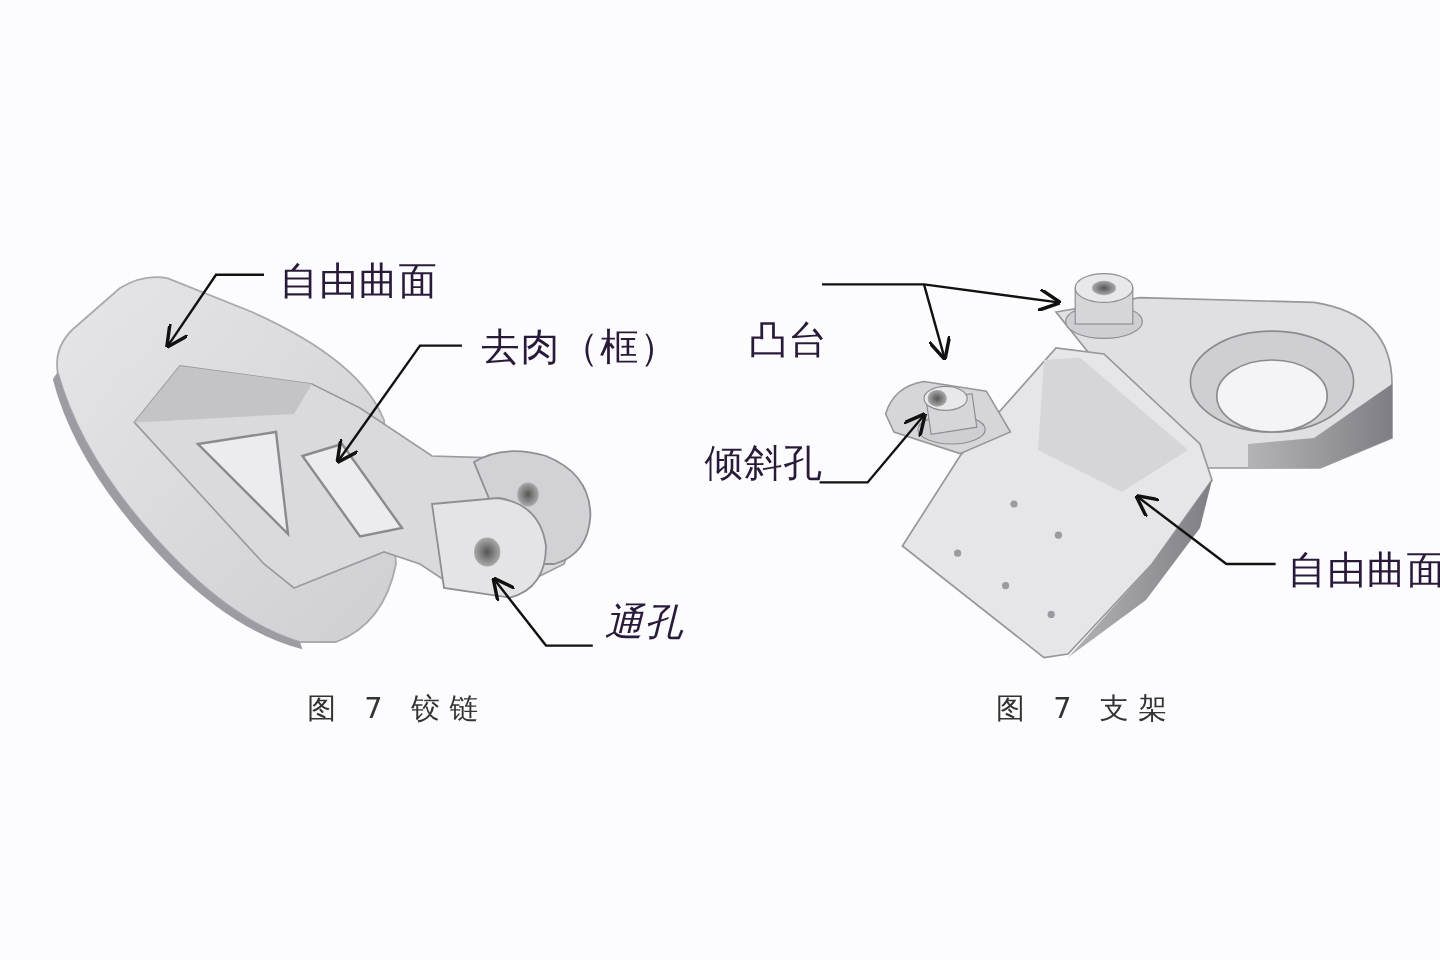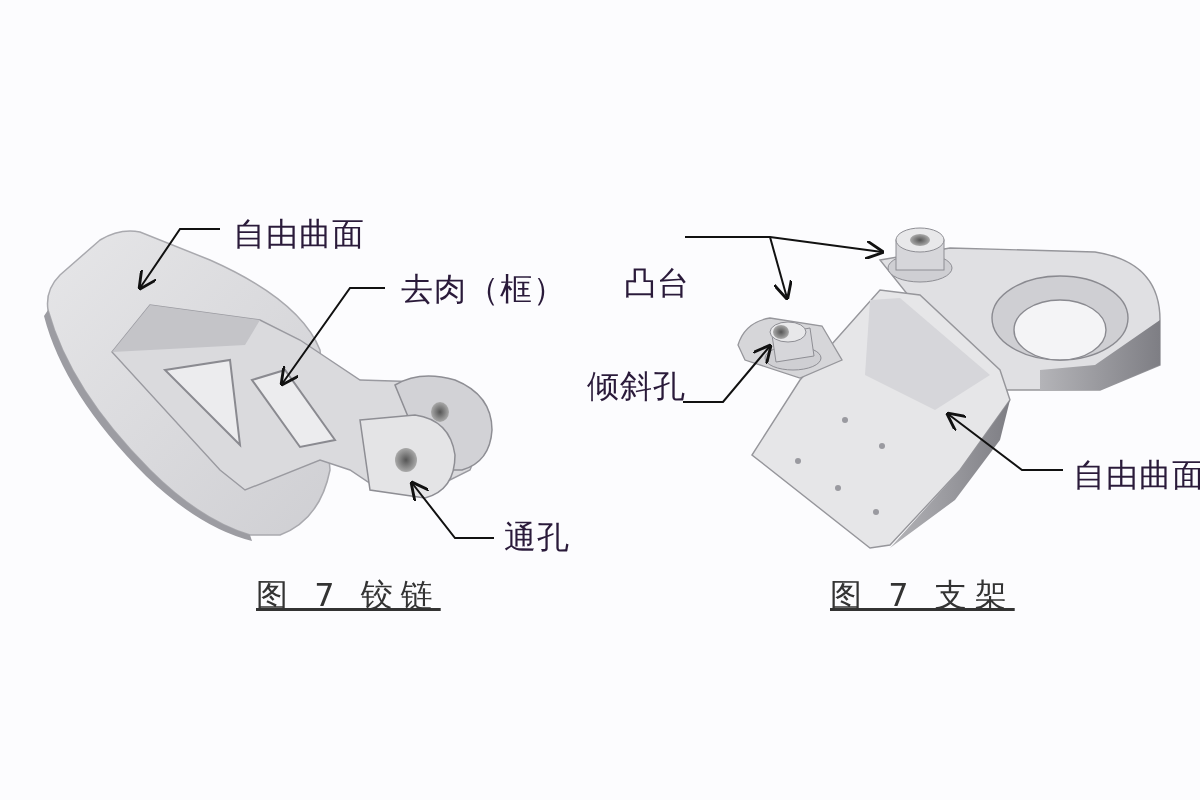--- a/index.html
+++ b/index.html
@@ -1,20 +1,20 @@
 <!DOCTYPE html>
 <html><head>
 <meta charset="utf-8">
 <style>
   html, body { margin:0; padding:0; }
   body { width:1200px; height:800px; background:#fcfcfe; position:relative; overflow:hidden;
          font-family:"DejaVu Sans", sans-serif; }
   svg.scene { position:absolute; left:0; top:0; }
   .lbl { position:absolute; color:#2a1a3a; font-size:32px; white-space:nowrap; letter-spacing:1px; }
-  .cap { position:absolute; color:#333; font-size:32px; white-space:nowrap; letter-spacing:8px;text-decoration:underline; }
+  .cap { position:absolute; color:#333; font-size:24px; white-space:nowrap; letter-spacing:8px; }
 </style>
 </head>
 <body>
 
 <svg class="scene" width="1200" height="800" viewBox="0 0 1200 800">
   <defs>
     <linearGradient id="plate" x1="0" y1="0" x2="1" y2="1">
       <stop offset="0" stop-color="#e6e6e8"></stop>
       <stop offset="1" stop-color="#cfcfd3"></stop>
     </linearGradient>
@@ -88,19 +88,19 @@
   <g stroke="#111" stroke-width="2" fill="none">
     <polyline points="685,237 770,237 882,252" marker-end="url(#arr)"></polyline>
     <line x1="770" y1="237" x2="787" y2="298" marker-end="url(#arr)"></line>
     <polyline points="683,402 723,402 770,346" marker-end="url(#arr)"></polyline>
     <polyline points="1063,470 1022,470 948,414" marker-end="url(#arr)"></polyline>
   </g>
 </svg>
 
 <div class="lbl" style="left:233px; top:213px;">自由曲面</div>
 <div class="lbl" style="left:401px; top:268px;">去肉（框）</div>
-<div class="lbl" style="left:504px; top:516px;">通孔</div>
+<div class="lbl" style="left:504px; top:497px;font-style:italic;">通孔</div>
 <div class="cap" style="left:256px; top:574px;">图 7 铰链</div>
 
 <div class="lbl" style="left:624px; top:232px;margin-top:30px;">凸台</div>
 <div class="lbl" style="left:587px; top:365px;">倾斜孔</div>
 <div class="lbl" style="left:1073px; top:454px;">自由曲面</div>
 <div class="cap" style="left:830px; top:574px;">图 7 支架</div>
 
 </body></html>

